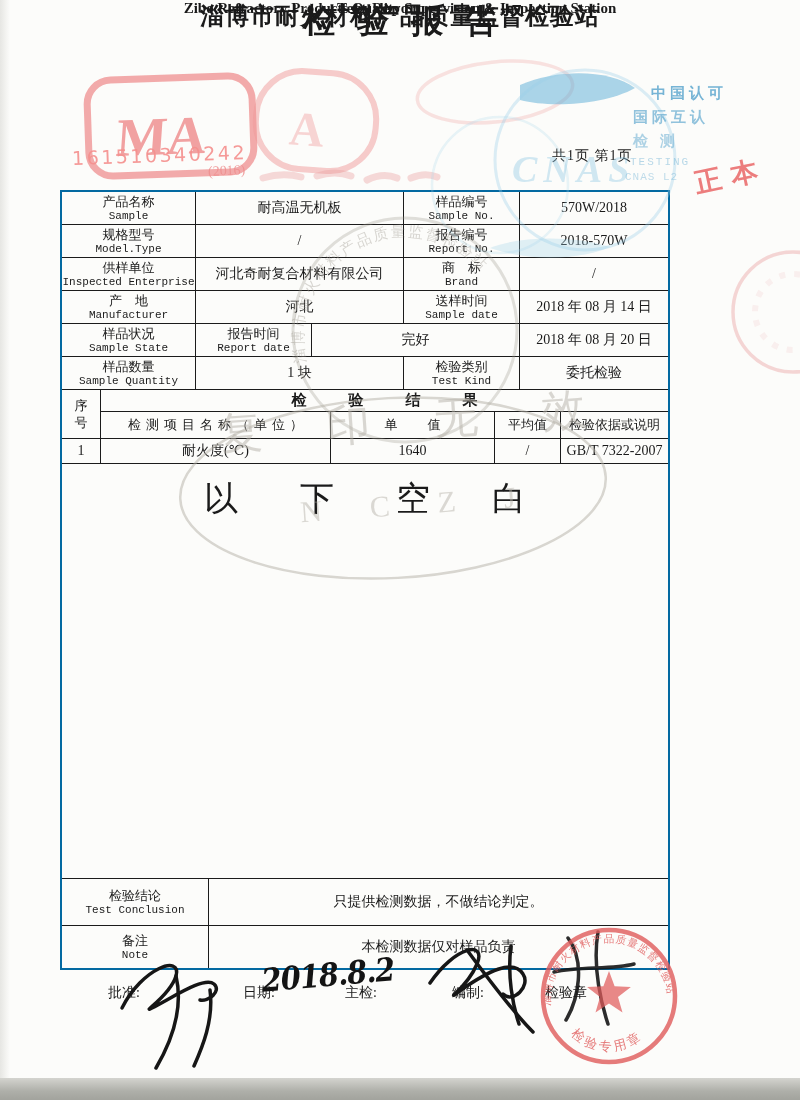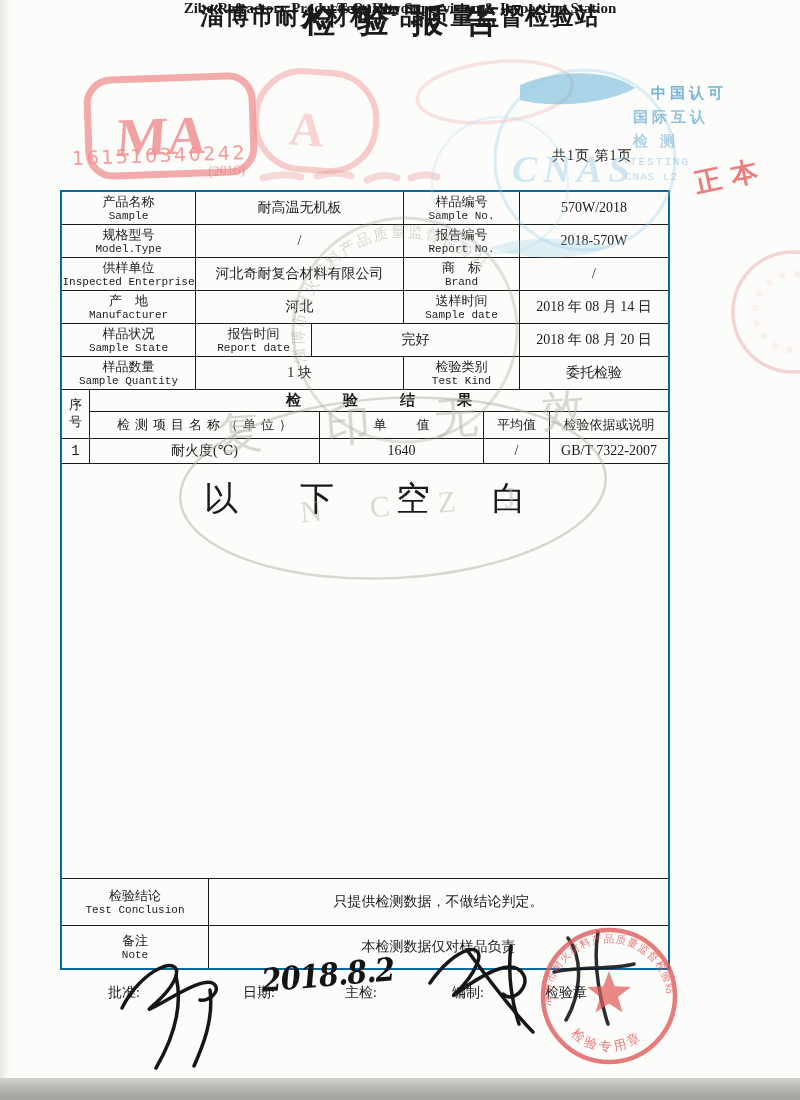--- a/index.html
+++ b/index.html
@@ -19,21 +19,21 @@
   .row{display:flex;border-bottom:1px solid #1b1b1b;box-sizing:border-box;}
   .row.last{border-bottom:none;}
   .cell{border-right:1px solid #1b1b1b;box-sizing:border-box;display:flex;flex-direction:column;
         align-items:center;justify-content:center;text-align:center;}
   .cell.end{border-right:none;}
   .lab-cn{font-size:13px;line-height:16px;white-space:pre;}
   .lab-en{font-size:11px;line-height:13px;}
   .val{font-size:14px;white-space:pre;}
   .info-row{height:33px;}
   .w1{width:134px;}.w2{width:208px;}.w3{width:116px;}.w4{width:148px;}
-  .seq-cell{width:28px;font-family:Liberation Mono, monospace;}
+  .seq-cell{width:39px;}
   .seq-txt{display:inline-block;width:15px;font-size:13px;line-height:17px;text-align:center;}
   .res-head{flex:1;display:flex;flex-direction:column;}
   .res-title{height:22px;border-bottom:1px solid #1b1b1b;box-sizing:border-box;text-align:center;
              font-size:15px;font-weight:700;letter-spacing:42px;text-indent:42px;line-height:21px;}
   .res-sub{flex:1;display:flex;}
   .res-sub .cell{justify-content:center;}
   .rc1{width:230px;}.rc2{width:164px;}.rc3{width:66px;}.rc4{width:107px;flex:1;}
   .hdr-item{font-size:13px;letter-spacing:5px;text-indent:5px;}
   .hdr-single{font-size:13px;letter-spacing:30px;text-indent:30px;}
   .hdr-plain{font-size:13px;}

